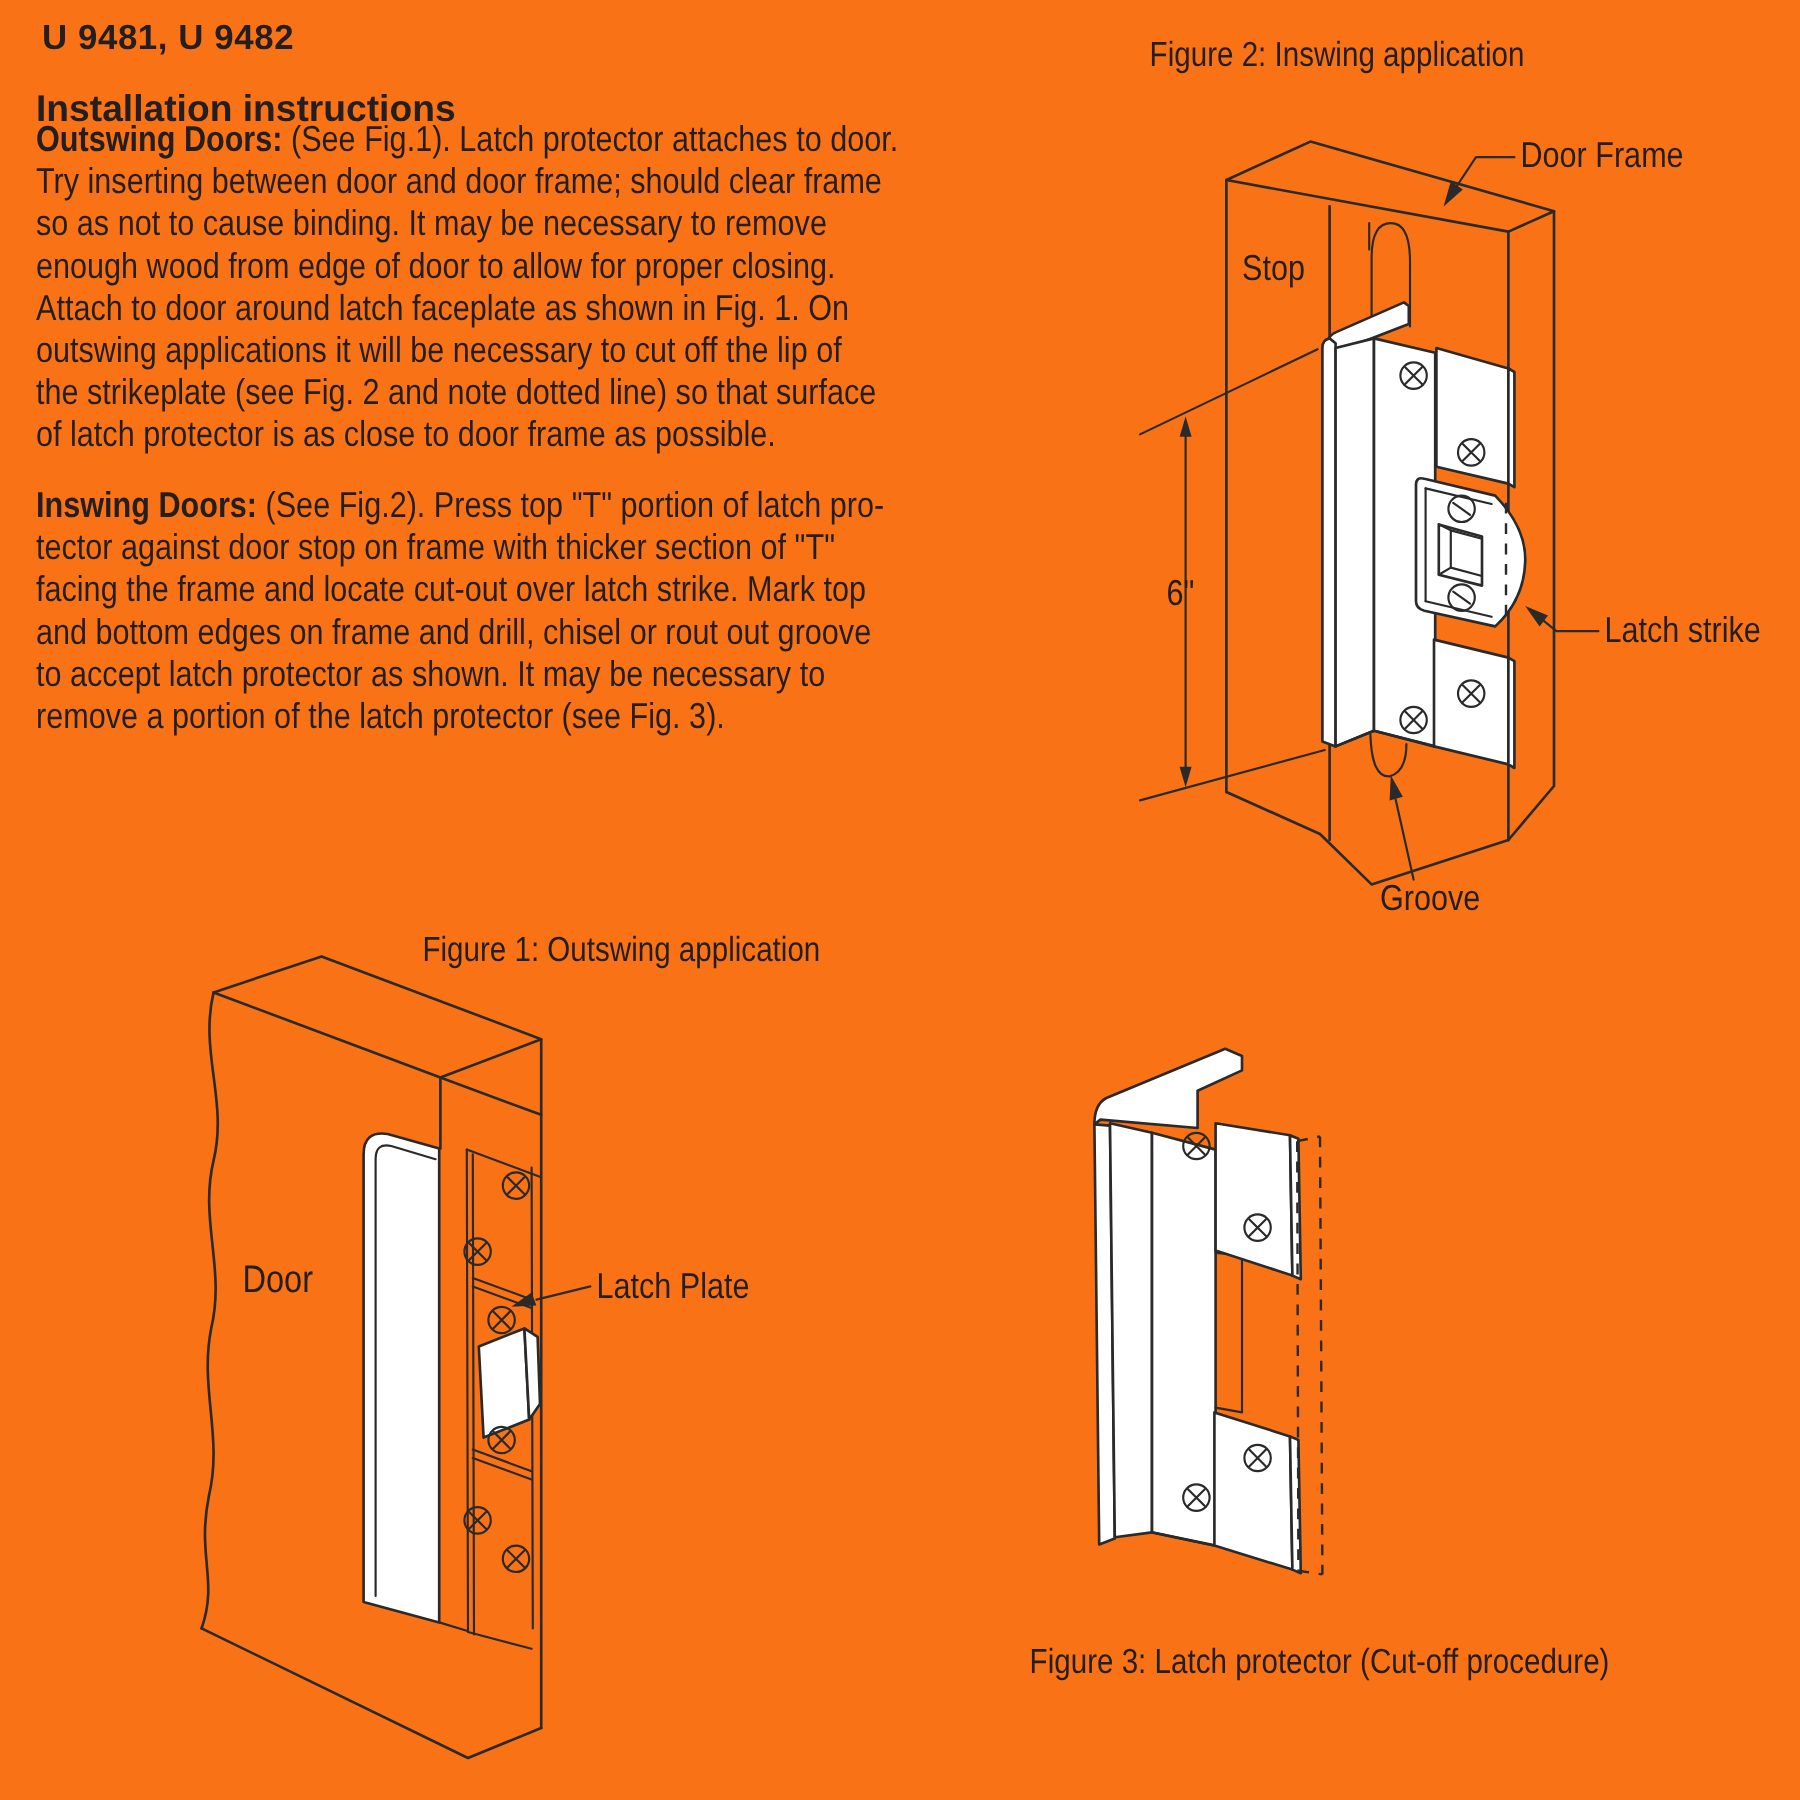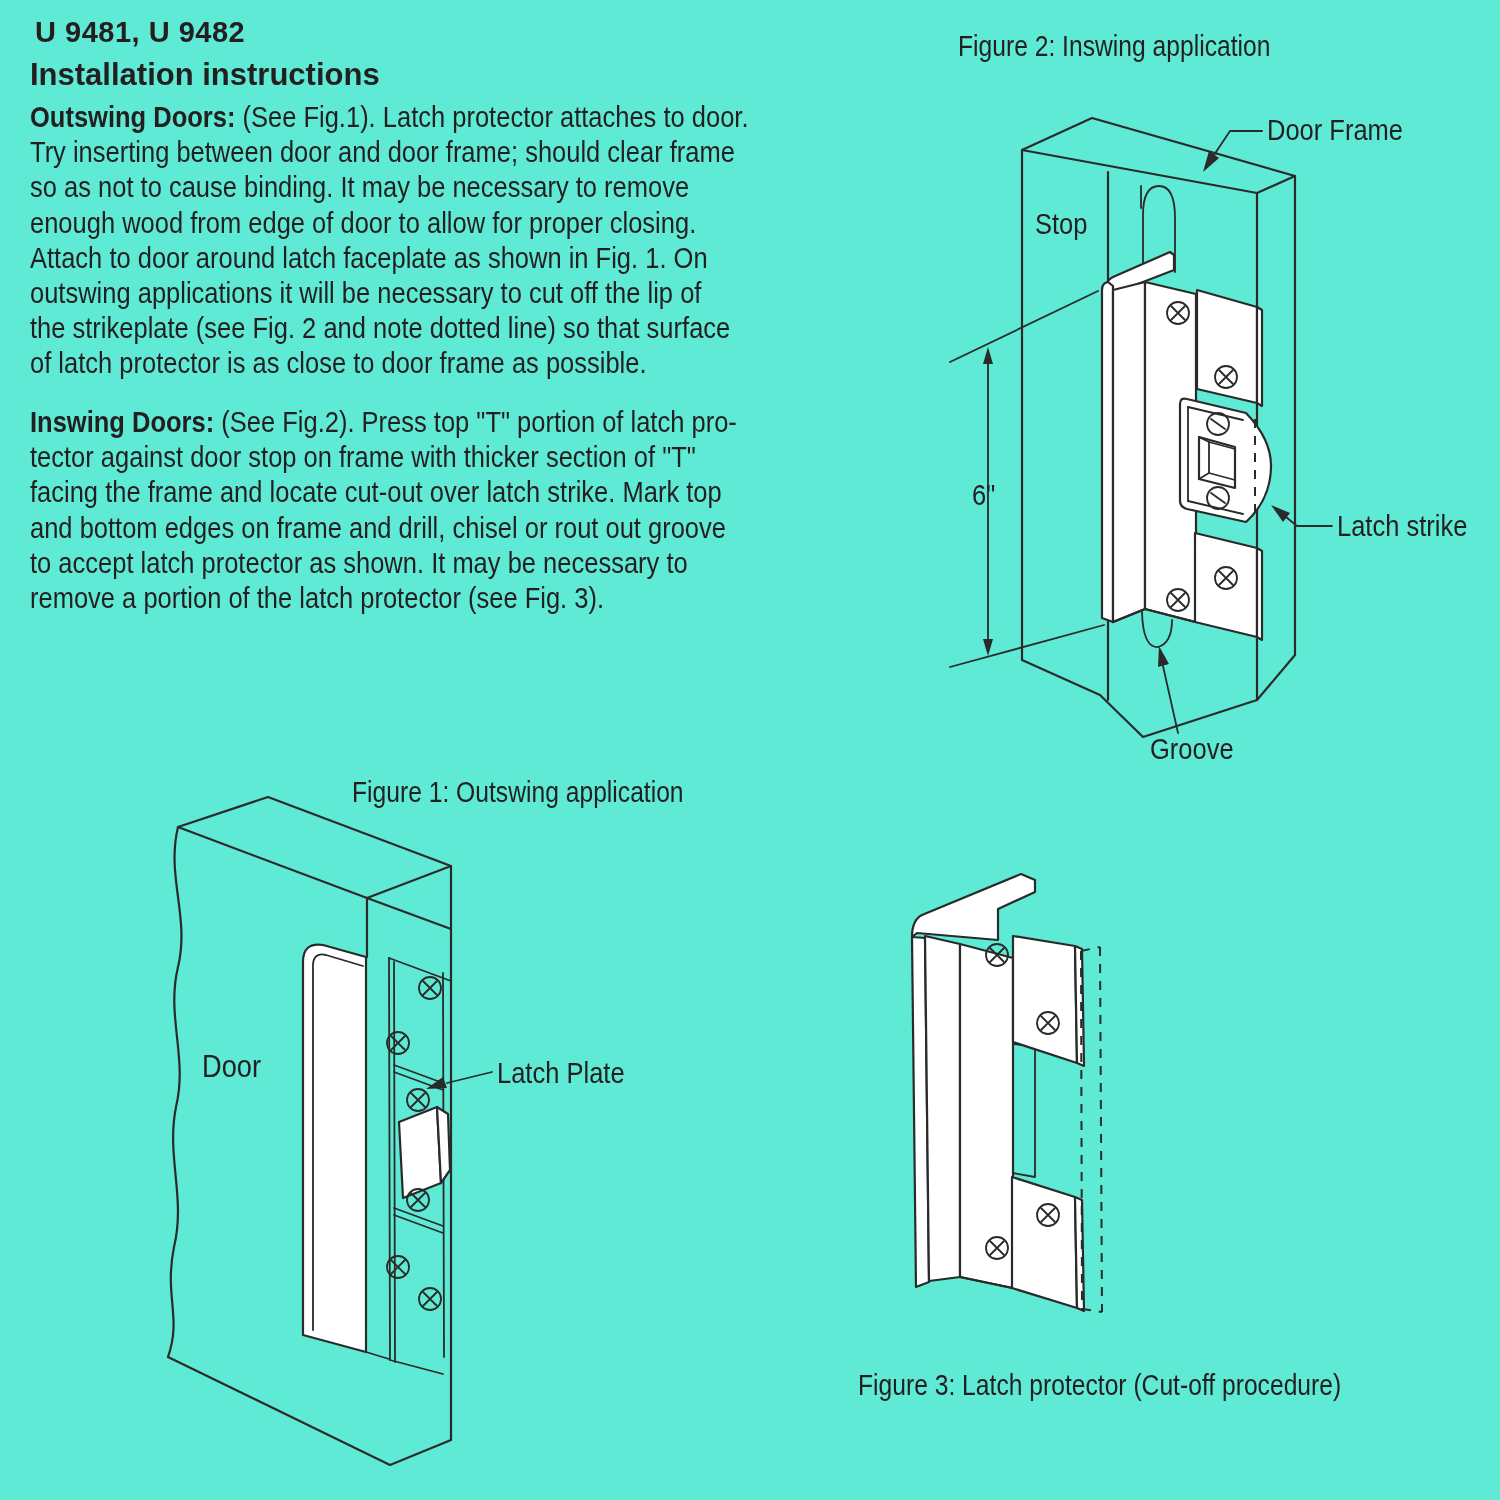--- a/index.html
+++ b/index.html
@@ -1,21 +1,21 @@
 <!DOCTYPE html>
 <html><head>
 <meta charset="utf-8">
 <style>
   html,body{margin:0;padding:0;background:#fff;}
-  #page{position:relative;width:1500px;height:1500px;background:#5eead4;overflow:hidden;
+  #page{position:relative;width:1500px;height:1500px;background:#f97316;overflow:hidden;
         font-family:"Liberation Sans","DejaVu Sans",sans-serif;color:#231f20;}
   .abs{position:absolute;}
   .cond{transform:scaleX(0.85);transform-origin:0 0;display:inline-block;white-space:nowrap;}
   .codes{font-size:29px;font-weight:bold;letter-spacing:.5px;}
-  .h1{font-size:31px;font-weight:bold;}
+  .h1{font-size:31px;font-weight:bold;margin-top:16px;}
   .para{font-size:30px;line-height:35.2px;white-space:pre-line;width:1030px;
         transform:scaleX(0.85);transform-origin:0 0;margin:0;}
   .para b{font-weight:bold;}
   .cap{font-size:29px;}
   .lbl{font-size:30px;}
   svg{position:absolute;overflow:visible;}
   .ln{stroke:#2a2a2a;stroke-width:2.2;fill:none;stroke-linejoin:round;stroke-linecap:round;}
   .thin{stroke:#2a2a2a;stroke-width:1.8;fill:none;stroke-linejoin:round;stroke-linecap:round;}
   .wh{stroke:#2a2a2a;stroke-width:2.2;fill:#fff;stroke-linejoin:round;stroke-linecap:round;}
   .dash{stroke:#2a2a2a;stroke-width:2;fill:none;stroke-dasharray:9 8;}

